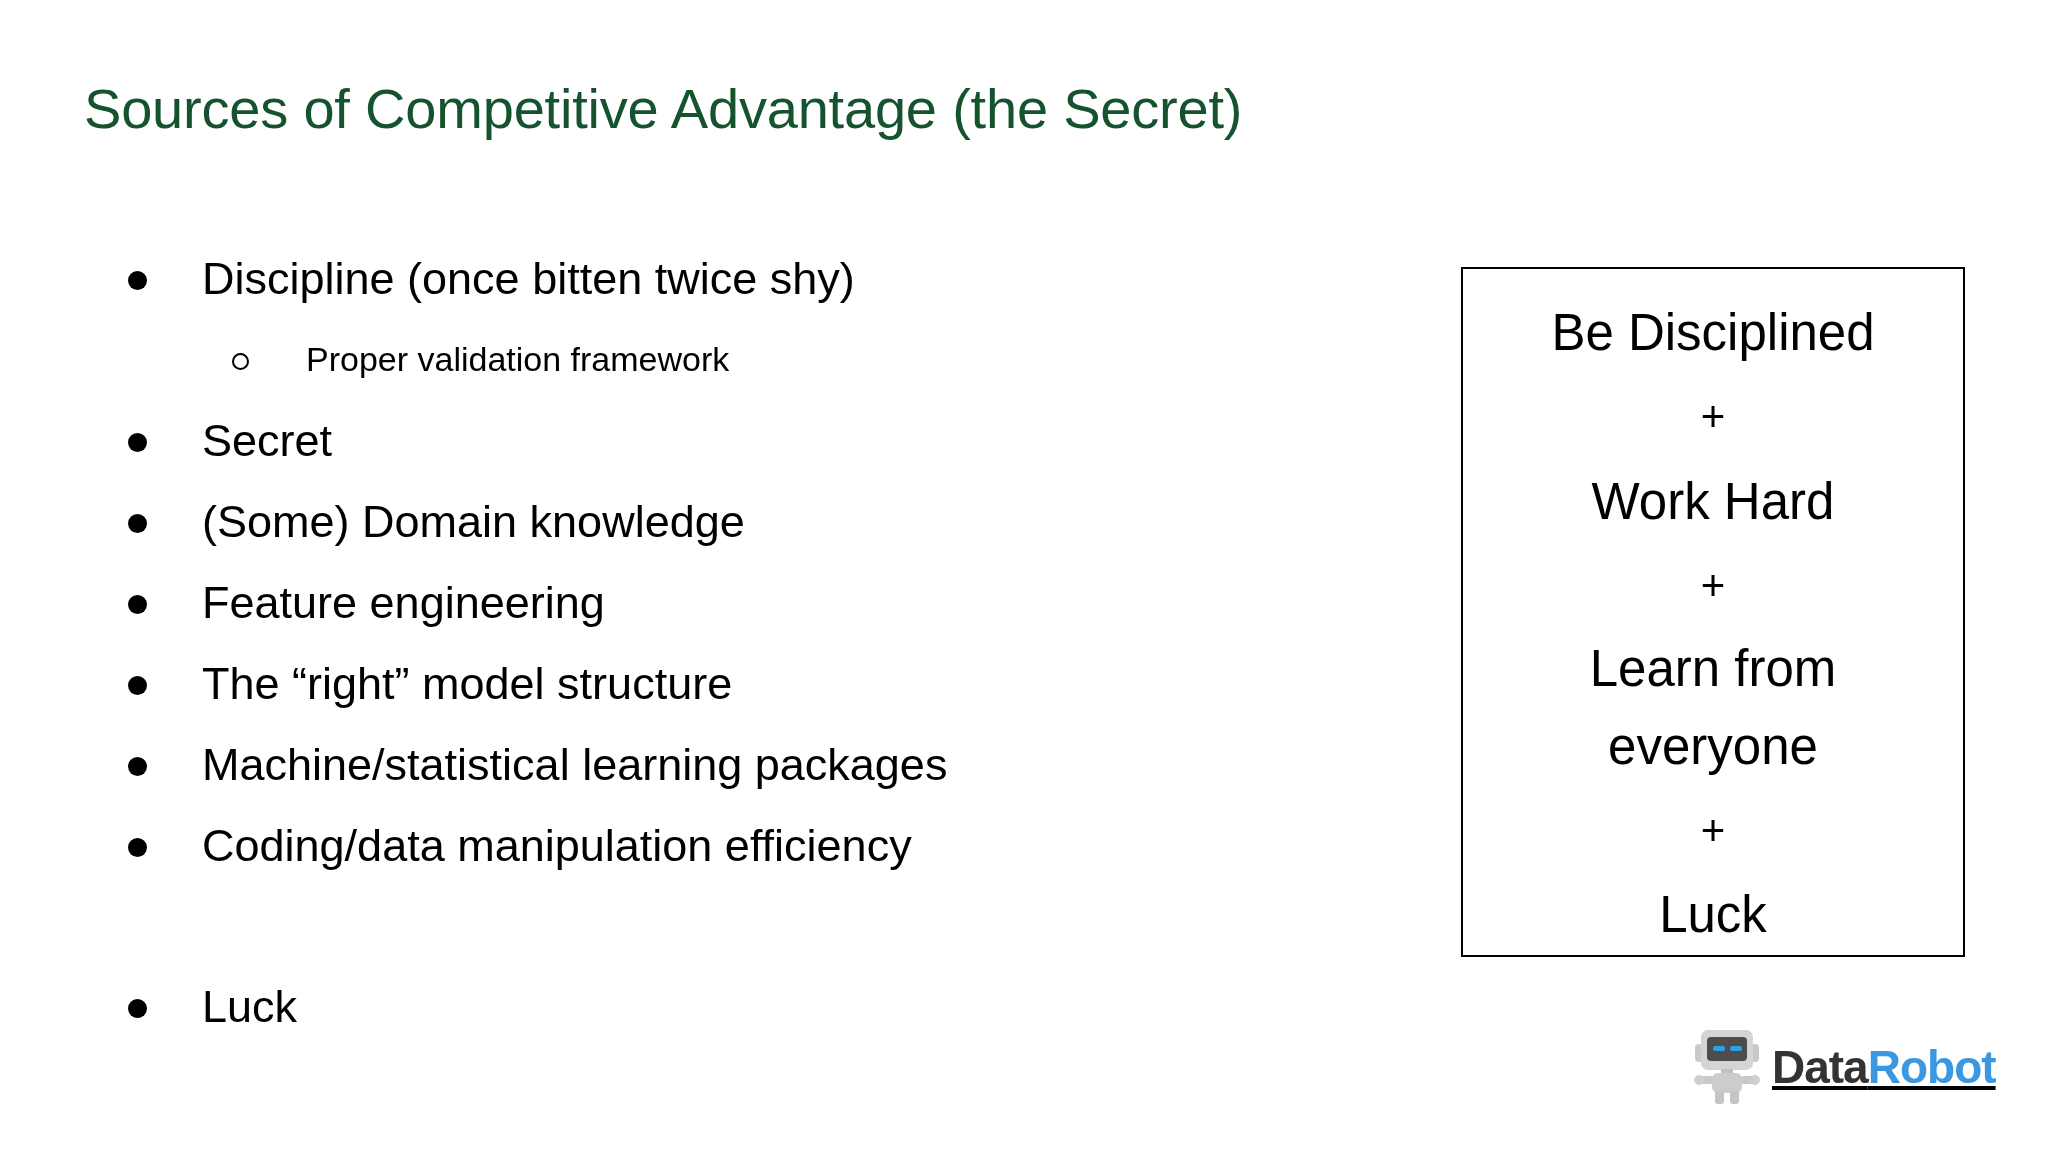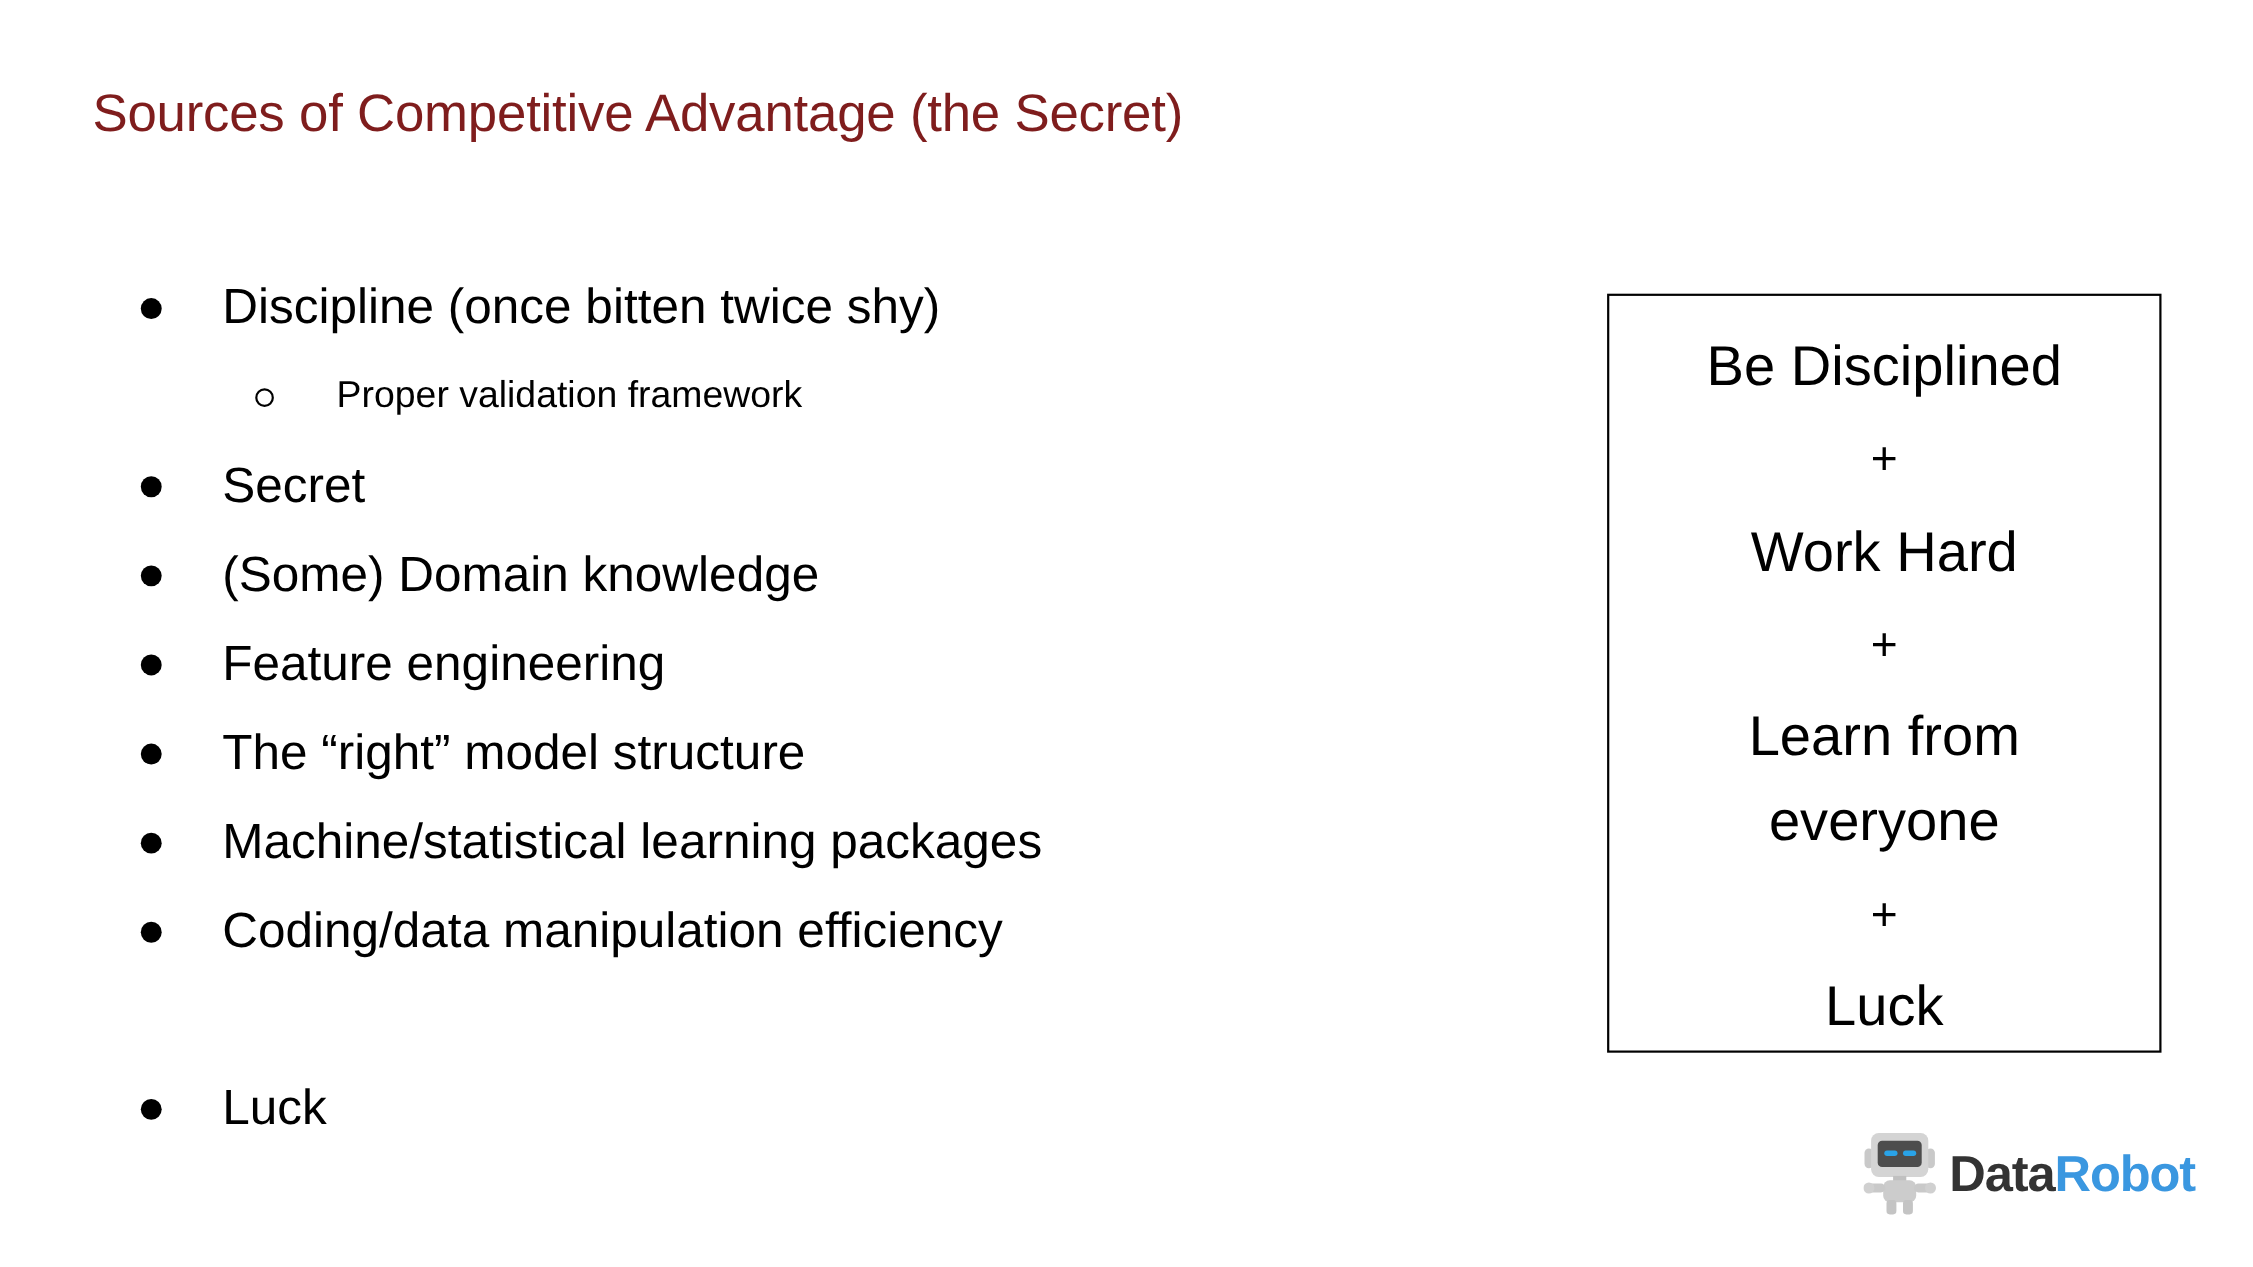--- a/index.html
+++ b/index.html
@@ -20,23 +20,23 @@
     position: absolute;
     inset: 0;
     background: #ffffff;
   }
 
   
   .slide-title {
     position: absolute;
     left: 84px;
     top: 78px;
-    font-size: 48px;
+    font-size: 56px;
     line-height: 1.1;
-    color: #7f1d1d;
+    color: #14532d;
     font-weight: 400;
     letter-spacing: -0.2px;
     white-space: nowrap;
   }
 
   
   .bullet-list {
     position: absolute;
     left: 128px;
     top: 238px;
@@ -133,20 +133,21 @@
   }
 
   
   .logo {
     position: absolute;
     left: 1694px;
     top: 1028px;
     display: flex;
     align-items: center;
     gap: 12px;
+    text-decoration: underline;
   }
 
   .robot-icon {
     width: 66px;
     height: 78px;
     flex: 0 0 auto;
   }
 
   .logo-wordmark {
     font-size: 46px;

